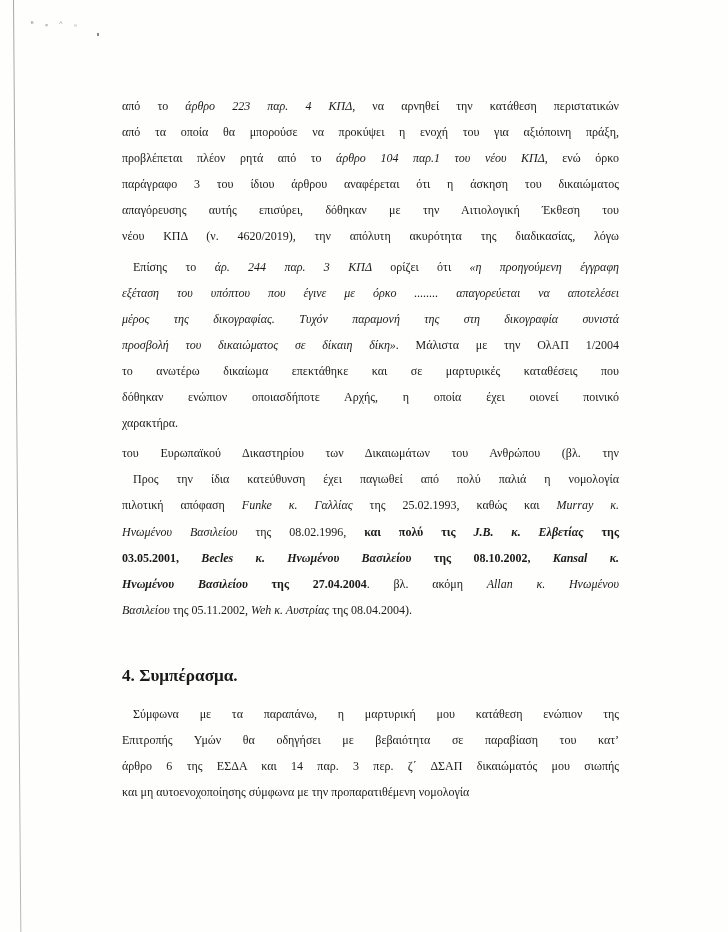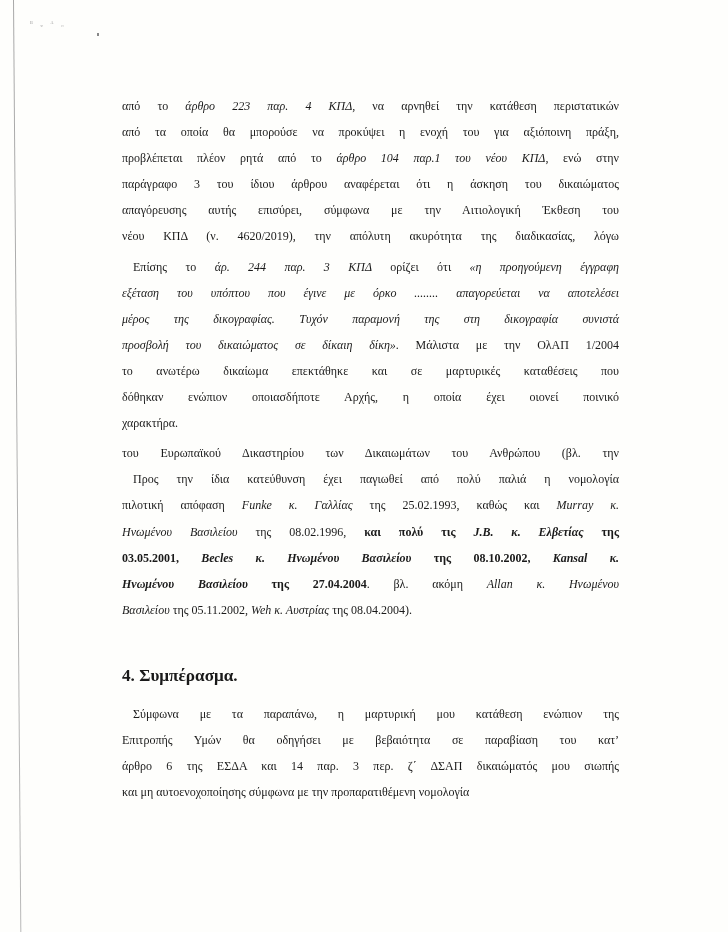--- a/index.html
+++ b/index.html
@@ -10,21 +10,21 @@
     color: #1a1a1a;
   }
   .edge-line {
     position: absolute; left: 13px; top: 0; width: 1px; height: 932px;
     background: linear-gradient(#a8a8a8, #b8b8b8);
     transform: skewX(0.45deg); transform-origin: top left;
   }
   .scan-marks {
     position: absolute; left: 30px; top: 20px;
     font-size: 7px; color: #9a9a9a; letter-spacing: 3px;
-    font-family: Liberation Serif, serif;
+    font-family: Liberation Mono, monospace;
   }
   .scan-dot { position: absolute; left: 97px; top: 33px; width: 2px; height: 3px; background: #888; }
   .page { position: absolute; left: 122px; top: 93px; width: 497px; }
   .line {
     font-size: 12px; line-height: 26.1px; height: 26.1px;
     white-space: nowrap; text-align: justify; text-align-last: justify;
     display: block;
   }
   .line.last { text-align-last: left; }
   .ind { text-indent: 11px; }
@@ -40,23 +40,23 @@
 <body>
 
 <div class="edge-line"></div>
 <div class="scan-marks">ᴮ ᵩ ᴬ  ₀</div>
 <div class="scan-dot"></div>
 
 <div class="page">
   <div>
       <div class="line"><span>από το </span><i>άρθρο 223 παρ. 4 ΚΠΔ</i><span>, να αρνηθεί την κατάθεση περιστατικών</span></div>
       <div class="line"><span>από τα οποία θα μπορούσε να προκύψει η ενοχή του για αξιόποινη πράξη,</span></div>
-      <div class="line"><span>προβλέπεται πλέον ρητά από το </span><i>άρθρο 104 παρ.1 του νέου ΚΠΔ</i><span>, ενώ στην</span></div>
+      <div class="line"><span>προβλέπεται πλέον ρητά από το </span><i>άρθρο 104 παρ.1 του νέου ΚΠΔ</i><span>, ενώ όρκο</span></div>
       <div class="line"><span>παράγραφο 3 του ίδιου άρθρου αναφέρεται ότι η άσκηση του δικαιώματος</span></div>
-      <div class="line"><span>απαγόρευσης αυτής επισύρει, σύμφωνα με την Αιτιολογική Έκθεση του</span></div>
+      <div class="line"><span>απαγόρευσης αυτής επισύρει, δόθηκαν με την Αιτιολογική Έκθεση του</span></div>
       <div class="line"><span>νέου ΚΠΔ (ν. 4620/2019), την απόλυτη ακυρότητα της διαδικασίας, λόγω</span></div>
     </div>
   <div class="gap"></div>
   <div>
       <div class="line ind"><span>Επίσης το </span><i>άρ. 244 παρ. 3 ΚΠΔ</i><span> ορίζει ότι </span><i>«η προηγούμενη έγγραφη</i></div>
       <div class="line"><i>εξέταση του υπόπτου που έγινε με όρκο ........ απαγορεύεται να αποτελέσει</i></div>
       <div class="line"><i>μέρος της δικογραφίας. Τυχόν παραμονή της στη δικογραφία συνιστά</i></div>
       <div class="line"><i>προσβολή του δικαιώματος σε δίκαιη δίκη»</i><span>. Μάλιστα με την ΟλΑΠ 1/2004</span></div>
       <div class="line"><span>το ανωτέρω δικαίωμα επεκτάθηκε και σε μαρτυρικές καταθέσεις που</span></div>
       <div class="line"><span>δόθηκαν ενώπιον οποιασδήποτε Αρχής, η οποία έχει οιονεί ποινικό</span></div>

